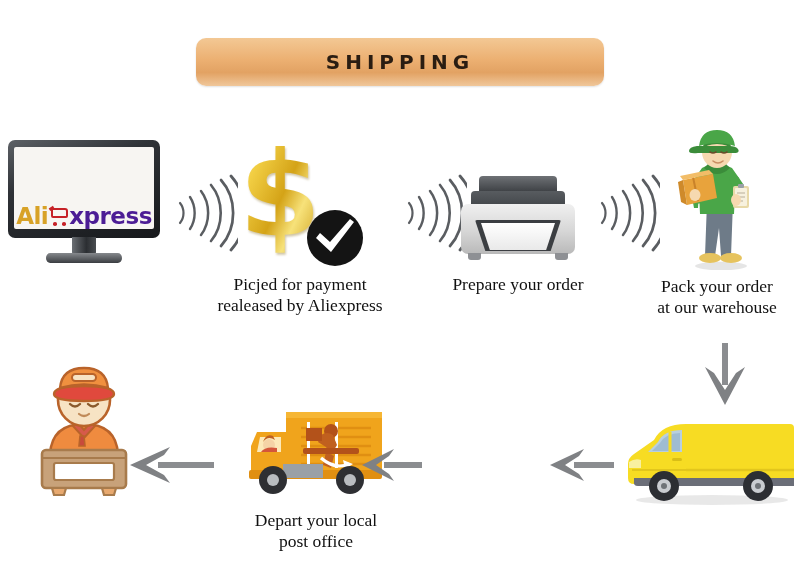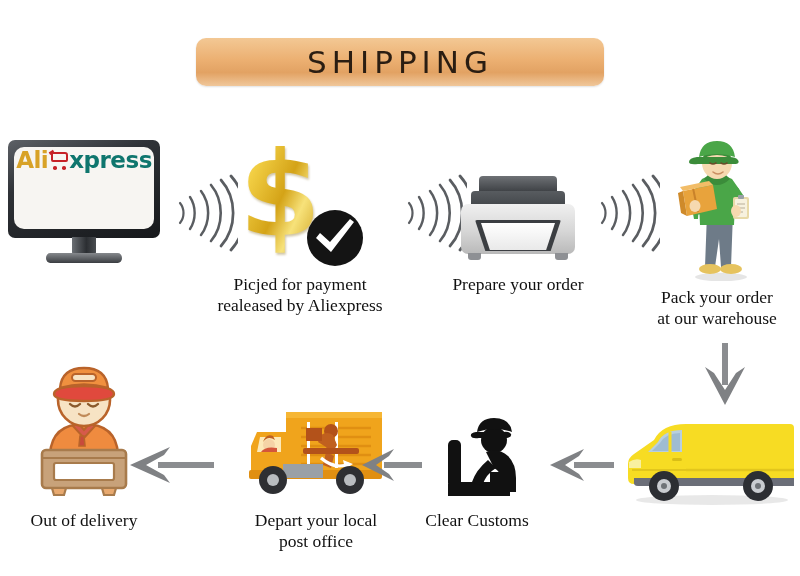--- a/index.html
+++ b/index.html
@@ -24,22 +24,22 @@
     height: 48px;
     border-radius: 10px;
     background: linear-gradient(180deg, #f3c894 0%, #ecb072 45%, #e2a263 72%, #f0c79a 100%);
     display: flex;
     align-items: center;
     justify-content: center;
     box-shadow: 0 1px 2px rgba(0,0,0,0.12);
   }
   #banner-title {
     font-family: "DejaVu Sans", sans-serif;
-    font-weight: normal;
-    font-size: 31px;
+    font-weight: bold;
+    font-size: 20px;
     letter-spacing: 5px;
     color: #2a1d12;
   }
 
   
   .row { position: absolute; left: 0; width: 800px; }
   #row-top { top: 118px; height: 215px; }
   #row-bottom { top: 352px; height: 215px; }
 
   .step {
@@ -71,33 +71,33 @@
   .mon-screen {
     position: absolute; left: 0; top: 0;
     width: 152px; height: 98px;
     border-radius: 7px;
     background: linear-gradient(160deg, #5d6166 0%, #2f3237 35%, #16181b 100%);
     padding: 7px 6px 9px 6px;
   }
   .mon-inner {
     width: 100%; height: 100%;
     background: #f7f5f2;
-    border-radius: 10px;
-    display: flex; align-items: flex-start; justify-content: center;
+    border-radius: 2px;
+    display: flex; align-items: flex-end; justify-content: center;
     overflow: hidden;
   }
   .ali-logo {
     display: flex; align-items: center;
     font-family: "DejaVu Sans", sans-serif;
     font-weight: bold;
     font-size: 23px;
     letter-spacing: -0.5px;
   }
   .ali-a { color: #d8a227; }
-  .ali-x { color: #0f766e; }
+  .ali-x { color: #4c1d95; }
   .cart { width: 20px; height: 19px; position: relative; margin: 0 0px 0 1px; }
   .cart-body {
     position: absolute; left: 2px; top: 1px;
     width: 17px; height: 10px;
     border: 2.6px solid #c62127;
     border-radius: 1px 3px 2px 2px;
   }
   .cart-handle {
     position: absolute; left: 0px; top: 0px;
     width: 5px; height: 2.6px; background: #c62127;
@@ -295,21 +295,21 @@
         <path d="M4,30 a16,16 0 0 1 0,20" stroke-width="2.2"></path>
         <path d="M14,24 a22,26 0 0 1 0,32" stroke-width="2.4"></path>
         <path d="M25,18 a28,33 0 0 1 0,44" stroke-width="2.5"></path>
         <path d="M35,12 a34,40 0 0 1 0,56" stroke-width="2.6"></path>
         <path d="M45,7 a40,46 0 0 1 0,66" stroke-width="2.7"></path>
         <path d="M55,3 a46,52 0 0 1 0,74" stroke-width="2.8"></path>
       </g>
     </svg>
   </div>
 
-  <div class="step" style="left:634px; top:11px; width:166px;">
+  <div class="step" style="left:634px; top:0; width:166px;">
     <div class="art" style="height:152px; align-items:flex-end;">
       <div class="worker">
         <svg width="96" height="146" viewBox="0 0 96 146">
 
           <ellipse cx="52" cy="142" rx="26" ry="4.2" fill="#cfcfcf" opacity="0.55"></ellipse>
 
           <path d="M38,78 L64,78 L62,132 L52,132 L50,104 L46,132 L36,132 Z" fill="#6e7b88"></path>
 
           <ellipse cx="41" cy="134" rx="11" ry="5" fill="#e6c35e"></ellipse>
           <ellipse cx="62" cy="134" rx="11" ry="5" fill="#e6c35e"></ellipse>
@@ -383,21 +383,20 @@
 
           <rect x="14" y="88" width="84" height="38" rx="4" fill="#c8a27a" stroke="#a87b4c" stroke-width="2.6"></rect>
           <path d="M14,96 l84,0" stroke="#a87b4c" stroke-width="2.2"></path>
           <rect x="26" y="101" width="60" height="17" rx="2" fill="#ffffff" stroke="#a87b4c" stroke-width="2.2"></rect>
 
           <path d="M24,126 l14,0 l-2,7 l-10,0 Z" fill="#e8a96f" stroke="#a87b4c" stroke-width="2.2"></path>
           <path d="M74,126 l14,0 l-2,7 l-10,0 Z" fill="#e8a96f" stroke="#a87b4c" stroke-width="2.2"></path>
         </svg>
       </div>
     </div>
-    <div class="caption">Out of delivery</div>
   </div>
 
   <div class="arrow-left" style="left:128px; top:92px;">
     <svg width="86" height="42" viewBox="0 0 86 42">
       <path d="M86,18 L86,24 L30,24 L30,18 Z" fill="#8b8d90"></path>
       <path d="M2,21 L42,3 L36,11 L18,21 L36,31 L42,39 Z" fill="#7f8184"></path>
     </svg>
   </div>
 
   <div class="step" style="left:216px; top:0; width:200px;">
@@ -449,43 +448,20 @@
 post office</div>
   </div>
 
   <div class="arrow-left" style="left:360px; top:92px;">
     <svg width="62" height="42" viewBox="0 0 62 42">
       <path d="M62,18 L62,24 L24,24 L24,18 Z" fill="#8b8d90"></path>
       <path d="M2,21 L34,5 L29,12 L16,21 L29,30 L34,37 Z" fill="#7f8184"></path>
     </svg>
   </div>
 
-  <div class="step" style="left:412px; top:0; width:130px;">
-    <div class="art" style="height:152px;">
-      <div class="customs">
-        <svg width="106" height="92" viewBox="0 0 106 92">
-
-          <rect x="24" y="28" width="13" height="48" rx="5" fill="#111111"></rect>
-
-          <path d="M24,72 L86,72 L86,84 L24,84 Z" fill="#111111"></path>
-          <path d="M30,70 L86,70 L86,76 L30,76 Z" fill="#111111"></path>
-
-          <circle cx="70" cy="28" r="13" fill="#111111"></circle>
-          <path d="M53,20 q2,-14 17,-14 q16,0 18,14 q-18,-6 -35,0 Z" fill="#111111"></path>
-          <path d="M52,20 q-6,1 -5,4 q1,3 8,2 l28,0 q5,-1 4,-4 q-2,-3 -8,-2 Z" fill="#111111"></path>
-
-          <path d="M62,40 q12,-5 22,4 q8,8 8,22 l0,14 l-14,0 l0,-10 q0,-10 -8,-14 Z" fill="#111111"></path>
-
-          <path d="M64,48 q-12,10 -16,22 l10,4 q4,-12 14,-18 Z" fill="#111111"></path>
-          <rect x="66" y="60" width="22" height="20" fill="#111111"></rect>
-        </svg>
-      </div>
-    </div>
-    <div class="caption">Clear Customs</div>
-  </div>
 
   <div class="arrow-left" style="left:548px; top:92px;">
     <svg width="66" height="42" viewBox="0 0 66 42">
       <path d="M66,18 L66,24 L26,24 L26,18 Z" fill="#8b8d90"></path>
       <path d="M2,21 L36,5 L31,12 L17,21 L31,30 L36,37 Z" fill="#7f8184"></path>
     </svg>
   </div>
 
   <div class="step" style="left:608px; top:0; width:192px;">
     <div class="art" style="height:152px;">

